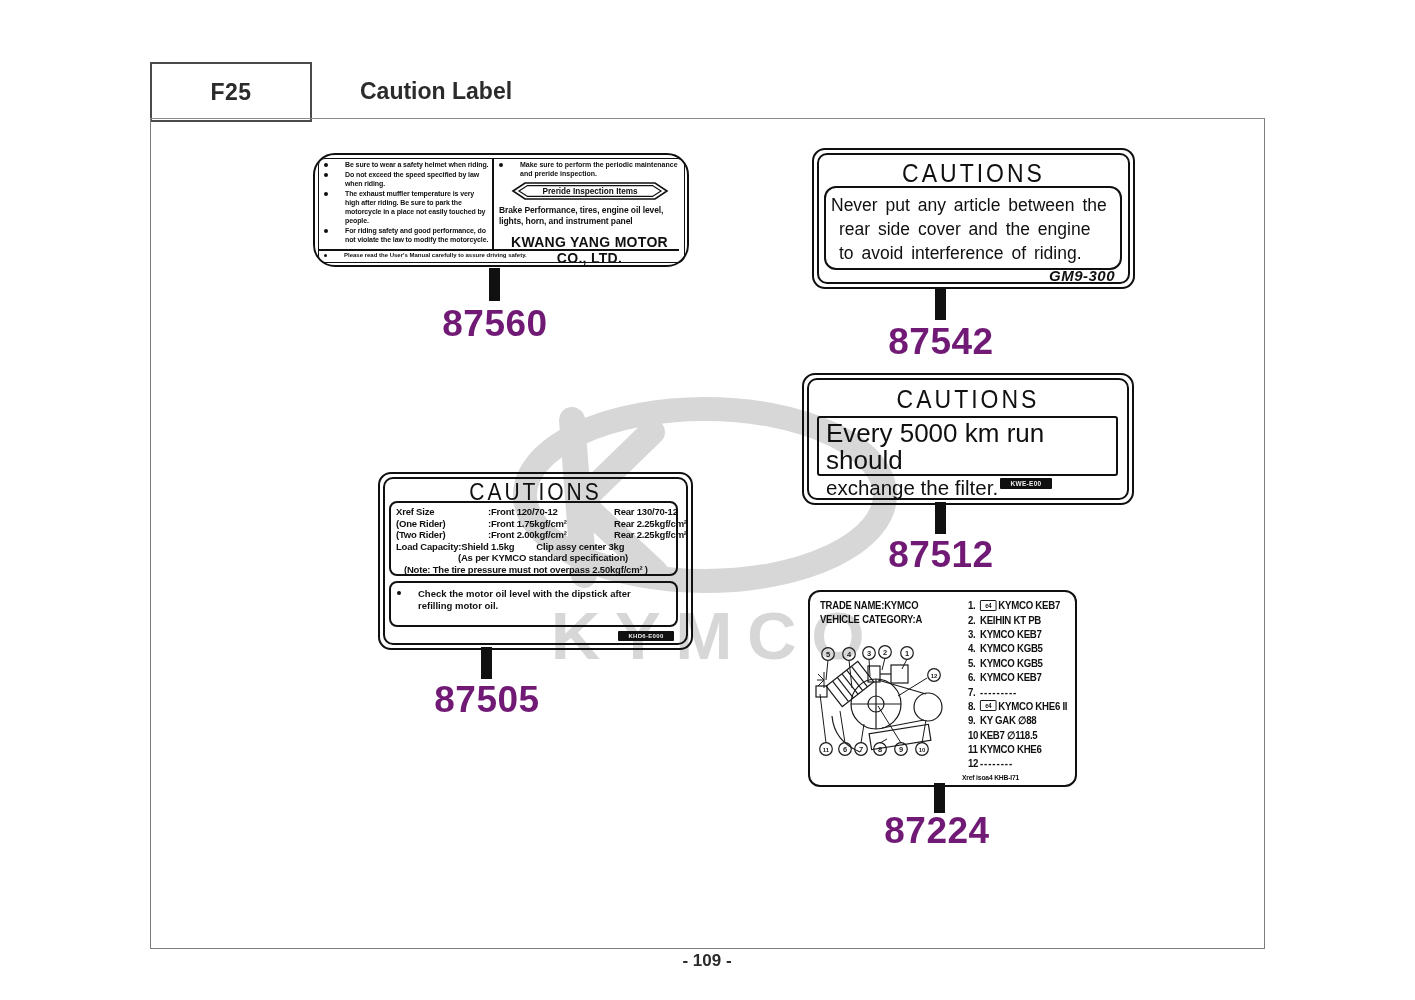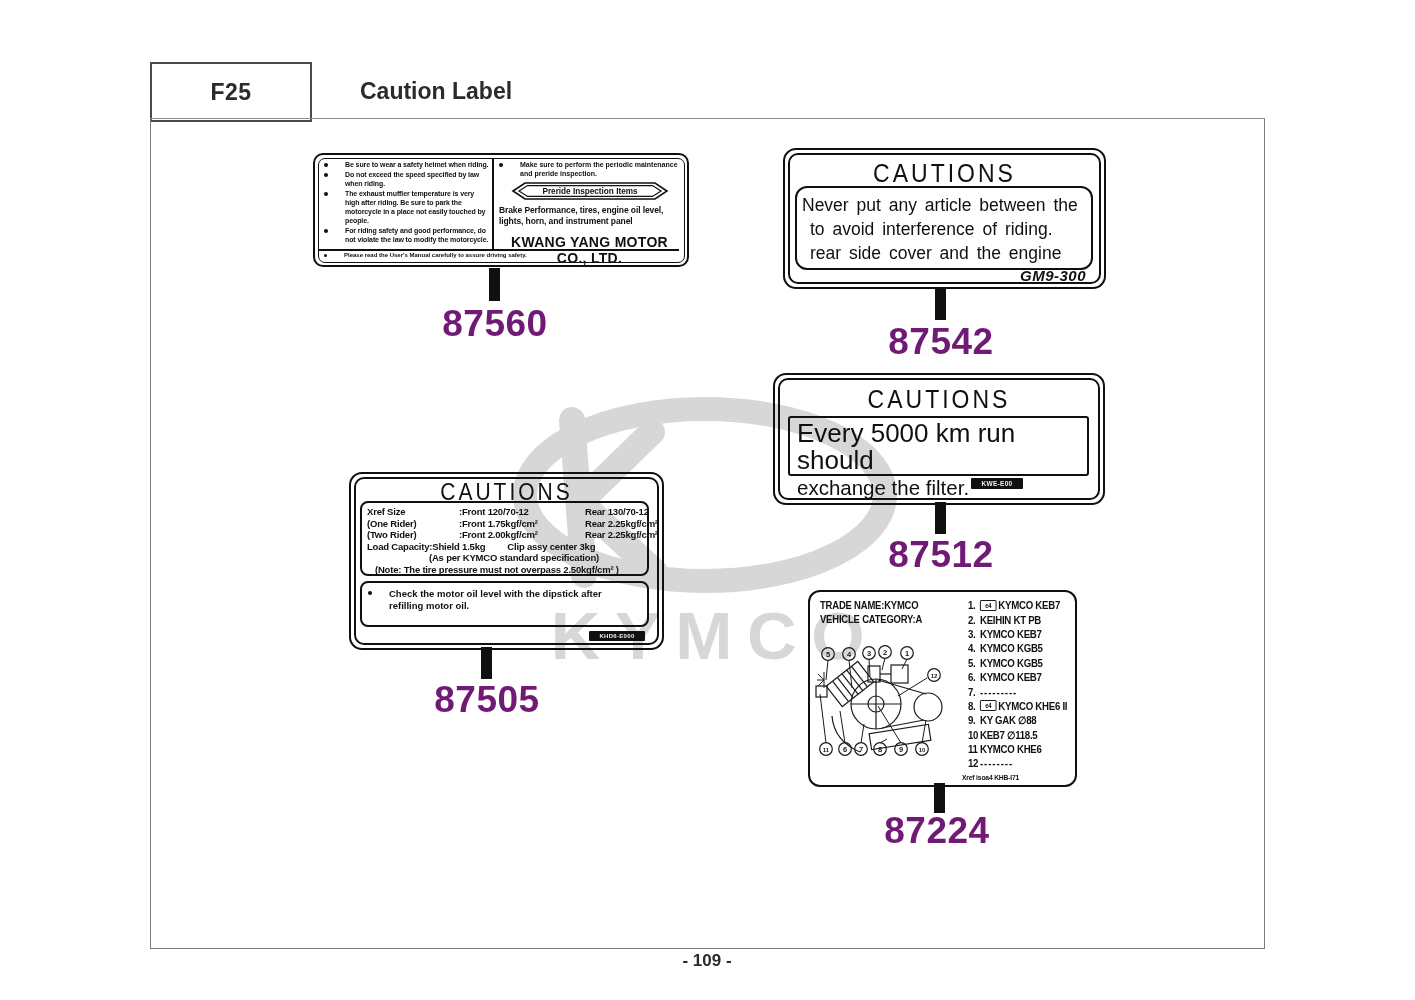--- a/index.html
+++ b/index.html
@@ -13,23 +13,23 @@
            transform:scaleX(1.04);transform-origin:center;}
 
   
   .hdr-box{position:absolute;left:150px;top:62px;width:158px;height:56px;border:2px solid #4a4a4a;
            display:flex;align-items:center;justify-content:center;background:#fff;}
   .hdr-code{font-size:23px;font-weight:bold;color:#2b2b2b;letter-spacing:.5px;}
   .hdr-title{position:absolute;left:360px;top:78px;font-size:23px;font-weight:bold;color:#2b2b2b;}
   .frame{position:absolute;left:150px;top:118px;width:1113px;height:829px;border:1.5px solid #7d7d7d;border-top:1px solid #8a8a8a;}
 
   
-  .lbl{position:absolute;border:2px solid #101010;border-radius:10px;}
+  .lbl{position:absolute;border:2px solid #101010;border-radius:22px;}
   .lbl::before{content:"";position:absolute;inset:2.5px;border:1.5px solid #101010;border-radius:7px;pointer-events:none;}
-  .lbl-b{border-width:2.5px;border-radius:13px;}
+  .lbl-b{border-width:2.5px;border-radius:13px;margin-left:29px;}
   .lbl-b::before{inset:3px;border-width:2px;border-radius:10px;}
 
   .leader{position:absolute;background:#101010;}
   .pn{position:absolute;width:140px;text-align:center;font-weight:bold;font-size:37px;
       color:#701a75;letter-spacing:.5px;}
 
   .cautions-title{position:absolute;width:100%;text-align:center;font-weight:500;
       letter-spacing:3px;transform:scaleY(1.12);transform-origin:top;color:#101010;}
 
   .b-row{display:flex;gap:17px;}
@@ -130,22 +130,22 @@
       <span>Please read the User's Manual carefully to assure driving safety.</span>
     </div>
   </div>
   <div class="leader" style="left:489px;top:268px;width:11px;height:33px;"></div>
   <div class="pn" style="left:425px;top:303px;">87560</div>
 
   <div class="lbl lbl-b" style="left:783px;top:148px;width:319px;height:137px;">
     <div class="cautions-title" style="top:8px;font-size:23px;">CAUTIONS</div>
     <div class="inner-box" style="left:10px;top:36px;width:294px;height:80px;border-radius:12px;">
       <div class="body-line" style="padding:5px 0 0 5px;font-size:17.5px;line-height:24px;word-spacing:3px;">Never put any article between the</div>
+      <div class="body-line" style="padding-left:13px;font-size:17.5px;line-height:24px;word-spacing:3px;">rear side cover and the engine</div>
       <div class="body-line" style="padding-left:13px;font-size:17.5px;line-height:24px;word-spacing:3px;">to avoid interference of riding.</div>
-      <div class="body-line" style="padding-left:13px;font-size:17.5px;line-height:24px;word-spacing:3px;">rear side cover and the engine</div>
     </div>
     <div class="abs" style="right:18px;top:117px;font-size:15px;font-weight:bold;letter-spacing:.5px;font-style:italic;">GM9-300</div>
   </div>
   <div class="leader" style="left:935px;top:287px;width:11px;height:33px;"></div>
   <div class="pn" style="left:871px;top:321px;">87542</div>
 
   <div class="lbl lbl-b" style="left:773px;top:373px;width:328px;height:128px;">
     <div class="cautions-title" style="top:9px;font-size:23px;">CAUTIONS</div>
     <div class="inner-box" style="left:13px;top:41px;width:297px;height:56px;border-radius:3px;">
       <div class="body-line" style="padding:2px 8px 0 7px;font-size:26px;line-height:27px;text-align-last:justify;">Every 5000 km run should</div>

